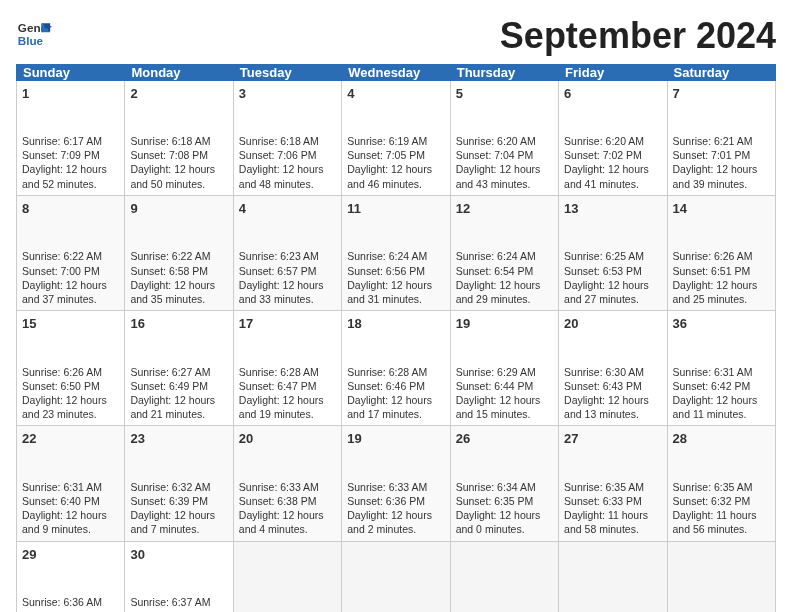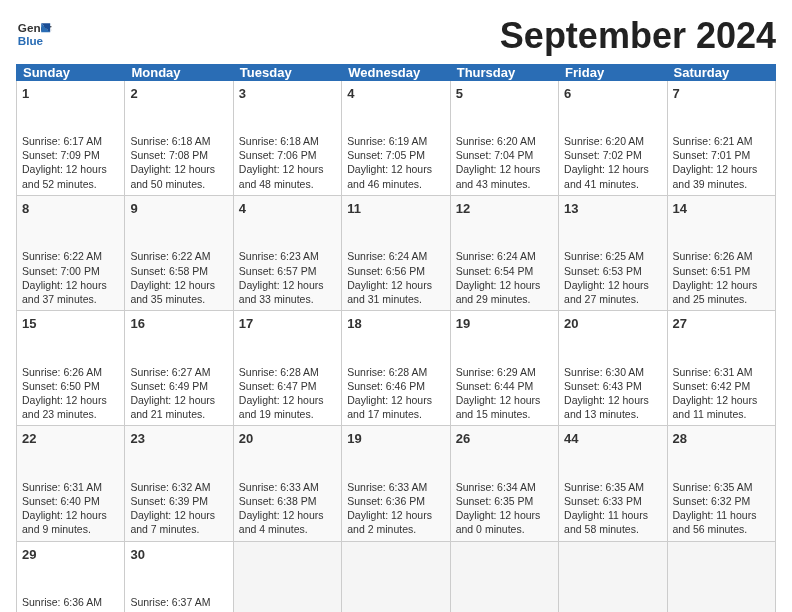--- a/index.html
+++ b/index.html
@@ -191,21 +191,21 @@
         </td>
         <td>
           <span class="day-num">19</span>
           <div class="day-info">Sunrise: 6:29 AM<br>Sunset: 6:44 PM<br>Daylight: 12 hours and 15 minutes.</div>
         </td>
         <td>
           <span class="day-num">20</span>
           <div class="day-info">Sunrise: 6:30 AM<br>Sunset: 6:43 PM<br>Daylight: 12 hours and 13 minutes.</div>
         </td>
         <td>
-          <span class="day-num">27</span>
+          <span class="day-num">36</span>
           <div class="day-info">Sunrise: 6:31 AM<br>Sunset: 6:42 PM<br>Daylight: 12 hours and 11 minutes.</div>
         </td>
       </tr>
       <tr>
         <td>
           <span class="day-num">22</span>
           <div class="day-info">Sunrise: 6:31 AM<br>Sunset: 6:40 PM<br>Daylight: 12 hours and 9 minutes.</div>
         </td>
         <td>
           <span class="day-num">23</span>
@@ -217,21 +217,21 @@
         </td>
         <td>
           <span class="day-num">19</span>
           <div class="day-info">Sunrise: 6:33 AM<br>Sunset: 6:36 PM<br>Daylight: 12 hours and 2 minutes.</div>
         </td>
         <td>
           <span class="day-num">26</span>
           <div class="day-info">Sunrise: 6:34 AM<br>Sunset: 6:35 PM<br>Daylight: 12 hours and 0 minutes.</div>
         </td>
         <td>
-          <span class="day-num">44</span>
+          <span class="day-num">27</span>
           <div class="day-info">Sunrise: 6:35 AM<br>Sunset: 6:33 PM<br>Daylight: 11 hours and 58 minutes.</div>
         </td>
         <td>
           <span class="day-num">28</span>
           <div class="day-info">Sunrise: 6:35 AM<br>Sunset: 6:32 PM<br>Daylight: 11 hours and 56 minutes.</div>
         </td>
       </tr>
       <tr>
         <td>
           <span class="day-num">29</span>

